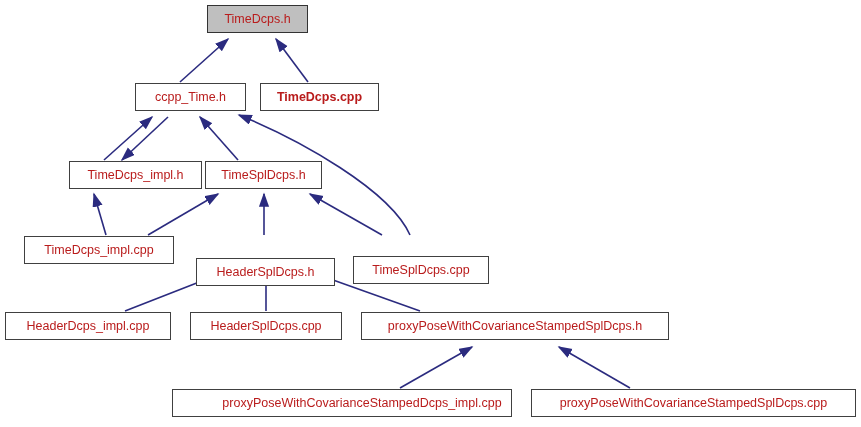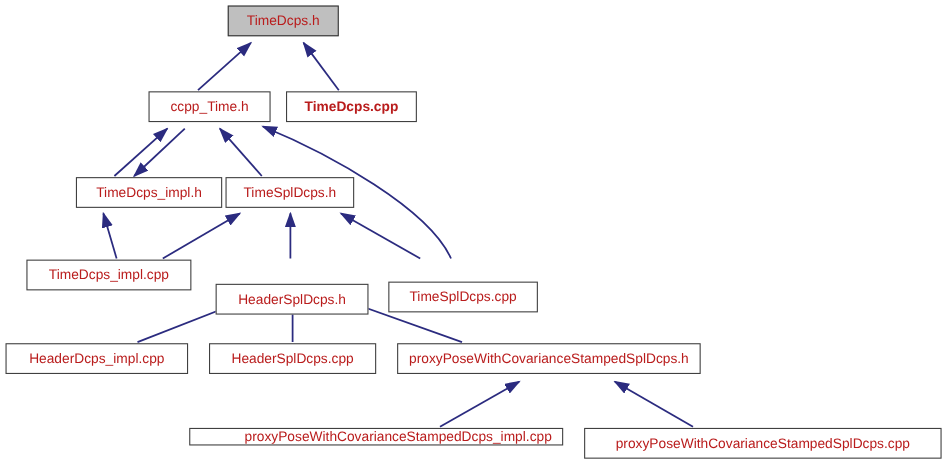--- a/index.html
+++ b/index.html
@@ -123,25 +123,25 @@
   </div>
 
   <div class="node" style="left:5px; top:312px; width:166px; height:28px;">
     <span class="node-label">HeaderDcps_impl.cpp</span>
   </div>
 
   <div class="node" style="left:190px; top:312px; width:152px; height:28px;">
     <span class="node-label">HeaderSplDcps.cpp</span>
   </div>
 
-  <div class="node" style="left:361px; top:312px; width:276px; height:28px;">
+  <div class="node" style="left:361px; top:312px; width:308px; height:28px;">
     <span class="node-label">proxyPoseWithCovarianceStampedSplDcps.h</span>
   </div>
 
-  <div class="node" style="left:172px; top:389px; width:340px; height:16px;padding-left:40px;">
+  <div class="node" style="left:172px; top:389px; width:340px; height:28px;padding-left:40px;">
     <span class="node-label">proxyPoseWithCovarianceStampedDcps_impl.cpp</span>
   </div>
 
   <div class="node" style="left:531px; top:389px; width:325px; height:28px;">
     <span class="node-label">proxyPoseWithCovarianceStampedSplDcps.cpp</span>
   </div>
 
 </div>
 
 </body></html>

